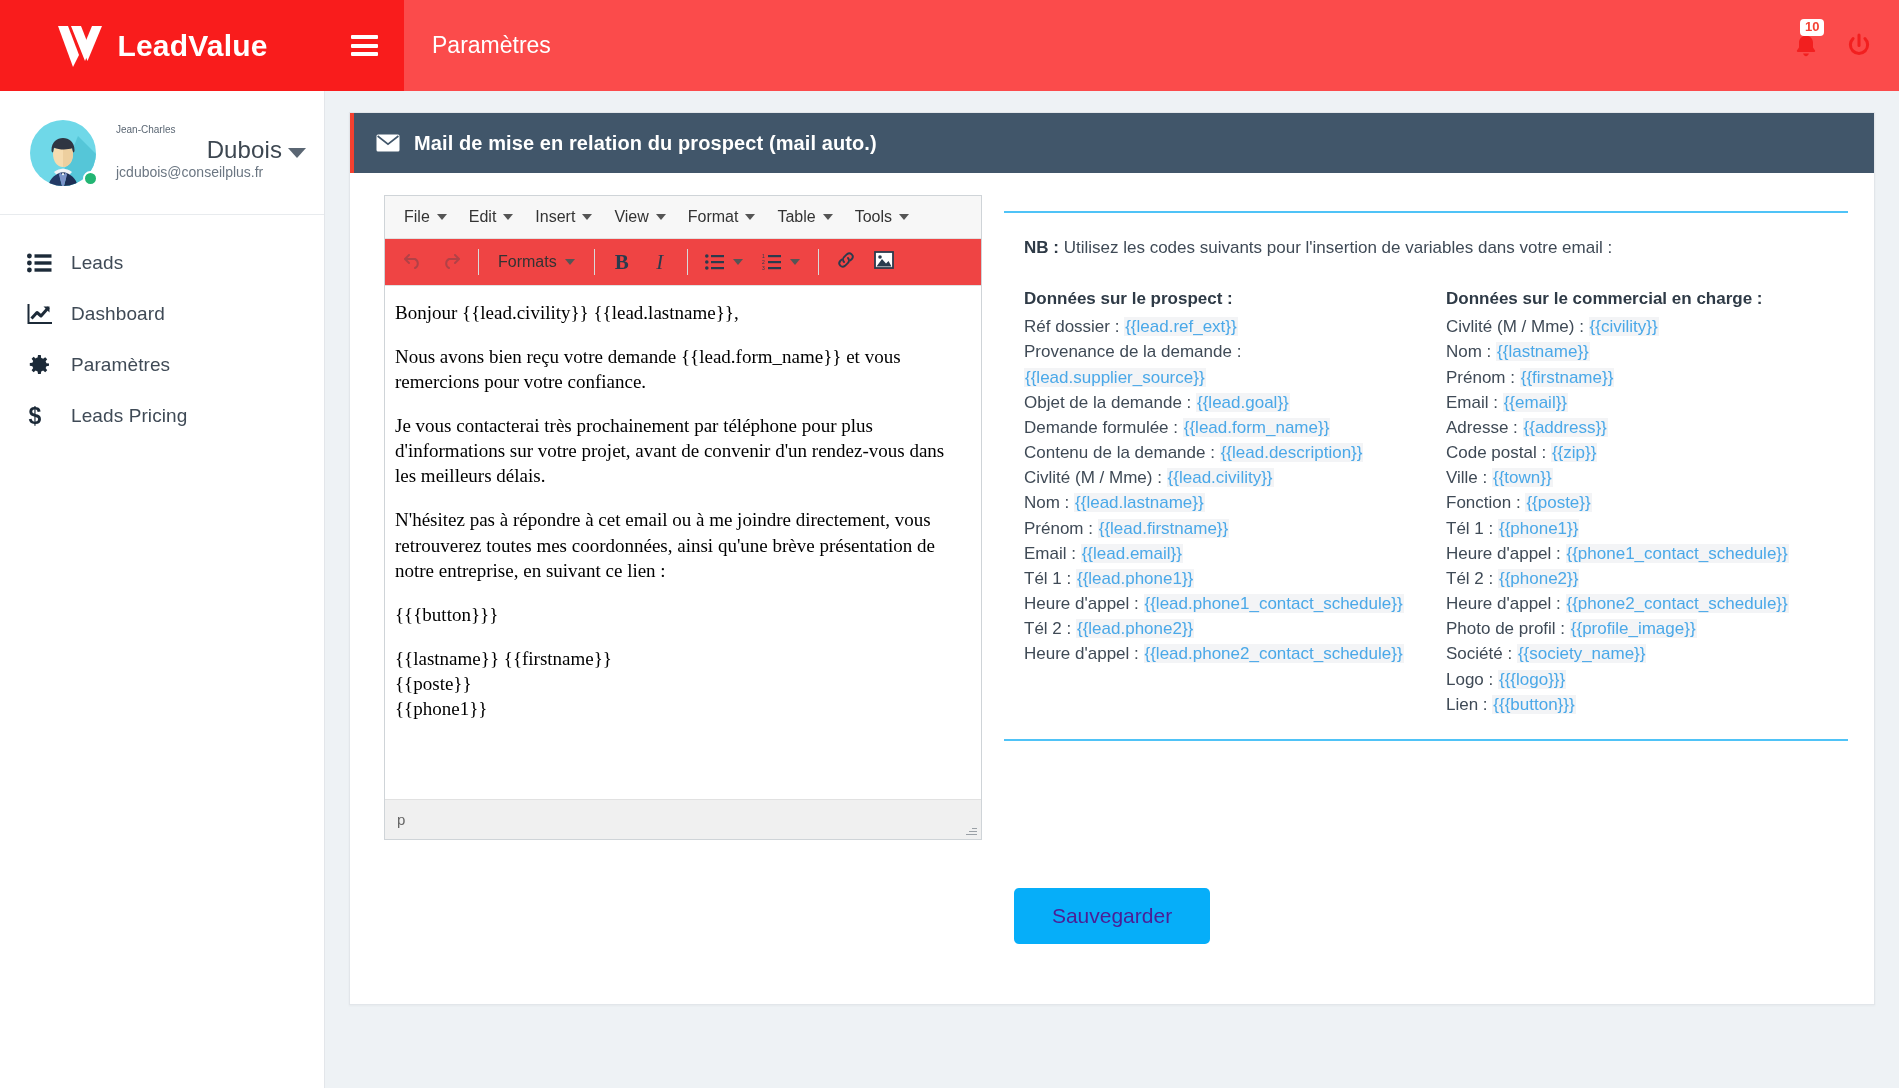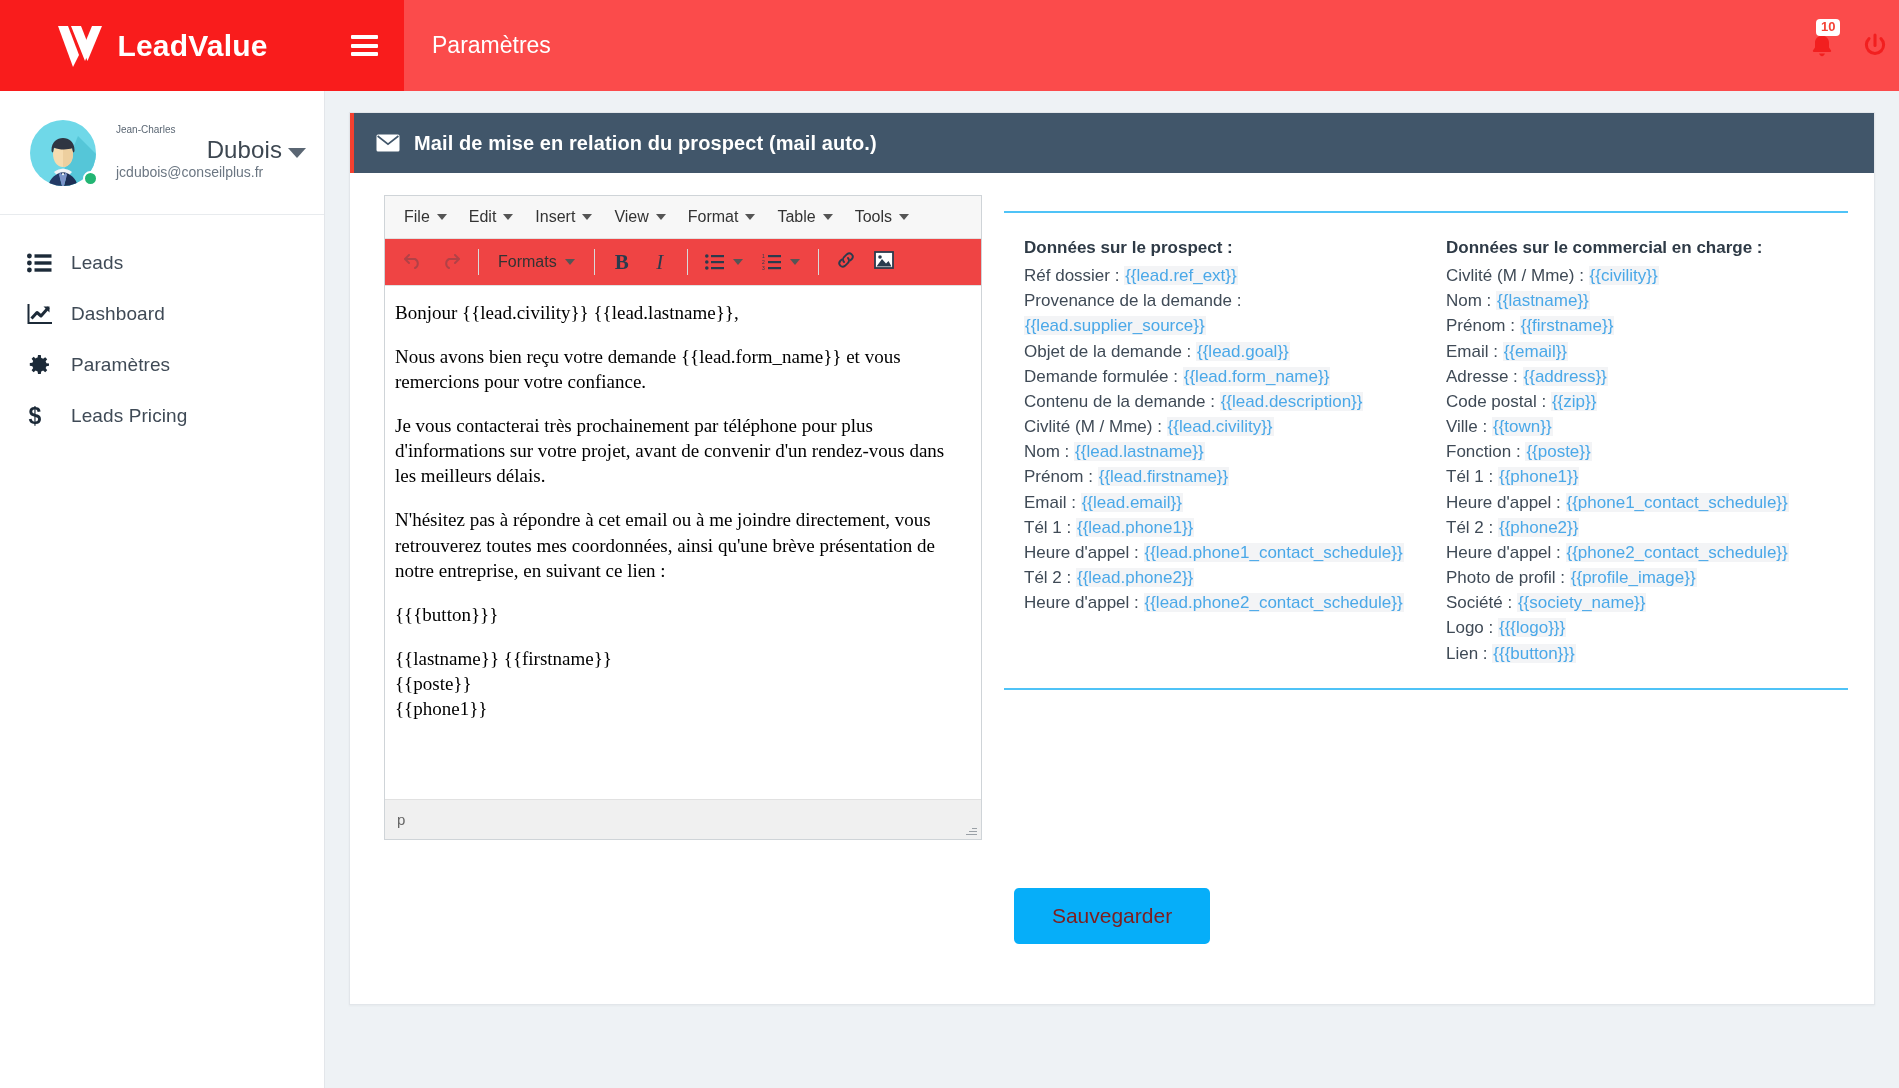--- a/index.html
+++ b/index.html
@@ -39,21 +39,21 @@
   }
   .hamburger { width: 27px; height: 21px; display: flex; flex-direction: column; justify-content: space-between; }
   .hamburger i { display: block; height: 4px; background: #fff; border-radius: 1px; }
   .topbar-title {
     color: #fff; font-size: 23px; font-weight: 400;
     display: flex; align-items: center;
     padding-left: 28px; flex: 1;
   }
   .topbar-right {
     display: flex; align-items: center; gap: 26px;
-    padding-right: 10px;
+    padding-right: 26px;
   }
   .bell-wrap { position: relative; width: 26px; height: 30px; cursor: pointer; }
   .badge {
     position: absolute; top: -12px; left: 7px;
     background: #fff; color: #f44336;
     font-size: 13px; font-weight: 700;
     border-radius: 4px; padding: 1px 5px 2px;
     line-height: 1.1; min-width: 24px; text-align: center;
   }
   .icon-white { fill: #f21f1f; }
@@ -228,21 +228,21 @@
     color: #4aa8e8; background: #f3f4f6;
     font-size: 17px; padding: 0 1px;
   }
 
   
   .card-footer {
     display: flex; justify-content: center;
     padding: 48px 0 60px 0;
   }
   .btn-save {
-    background: #06aef9; color: #7f1d1d;
+    background: #06aef9; color: #4c1d95;
     font-size: 21px; font-family: "Liberation Sans", sans-serif;
     border: none; border-radius: 5px;
     padding: 16px 38px; cursor: pointer;
   }
 </style>
 </head>
 <body>
 
 <div class="topbar">
   <div class="brand">
@@ -517,20 +517,23 @@
                 <span></span>
                 <span></span>
             </span>
           </div>
 
         </div>
       </div>
 
       <div class="col-right">
         <div class="nb">
+          <div class="nb-lead">
+            <b>NB :</b><span> Utilisez les codes suivants pour l'insertion de variables dans votre email :</span>
+          </div>
           <div class="nb-cols">
             <div class="nb-col">
               <h4>Données sur le prospect :</h4>
               <div>
                   <div class="row"><span>Réf dossier : </span><code>{{lead.ref_ext}}</code></div>
                   <div class="row"><span>Provenance de la demande : </span><code>{{lead.supplier_source}}</code></div>
                   <div class="row"><span>Objet de la demande : </span><code>{{lead.goal}}</code></div>
                   <div class="row"><span>Demande formulée : </span><code>{{lead.form_name}}</code></div>
                   <div class="row"><span>Contenu de la demande : </span><code>{{lead.description}}</code></div>
                   <div class="row"><span>Civlité (M / Mme) : </span><code>{{lead.civility}}</code></div>

